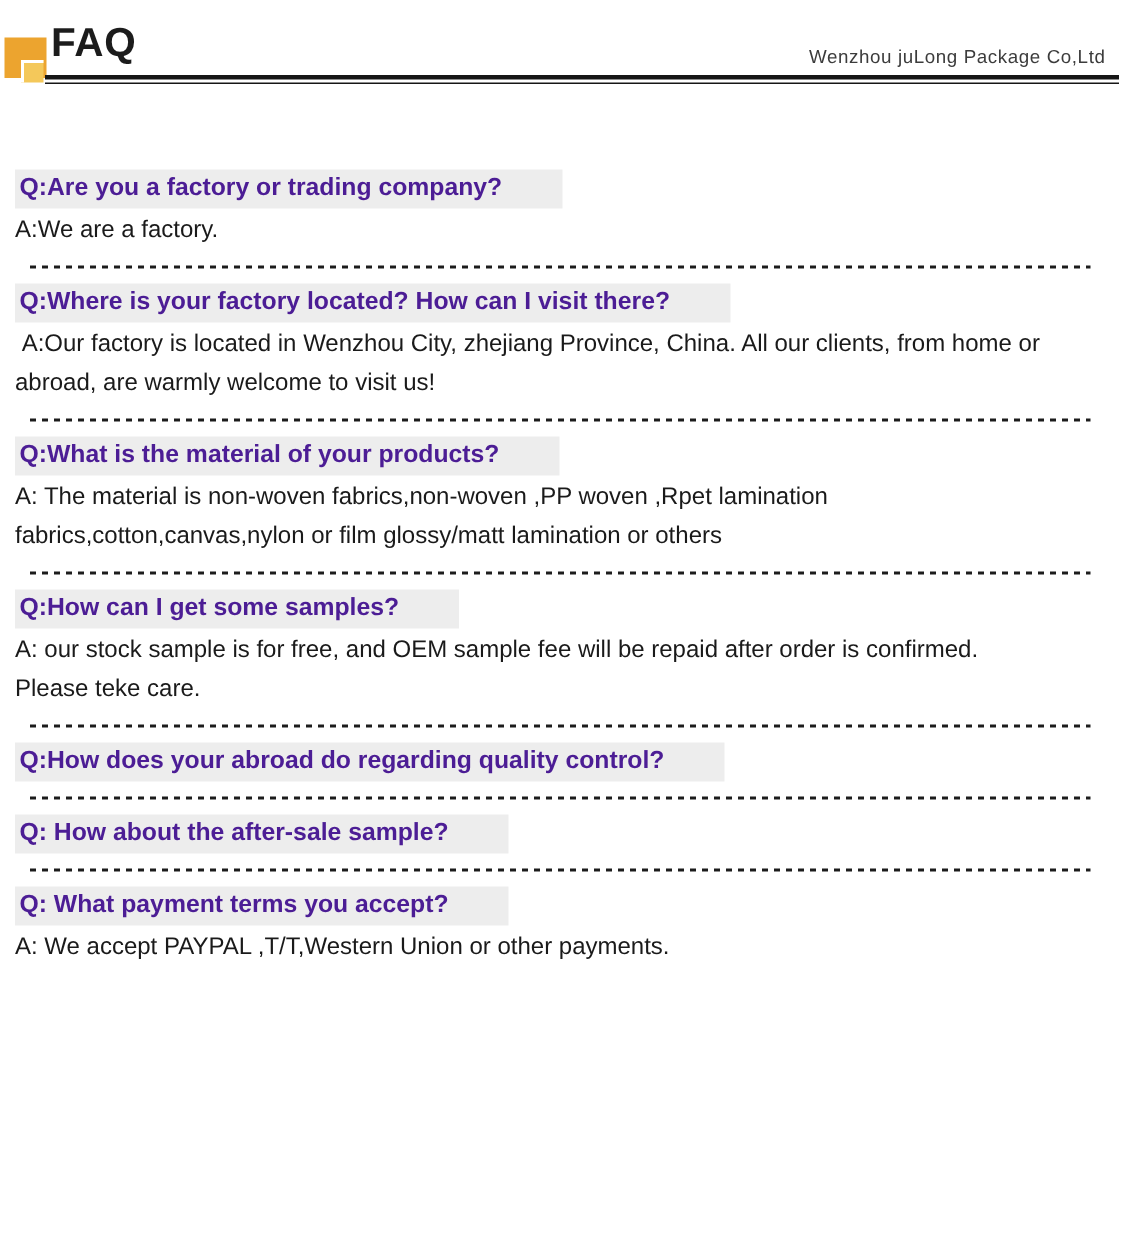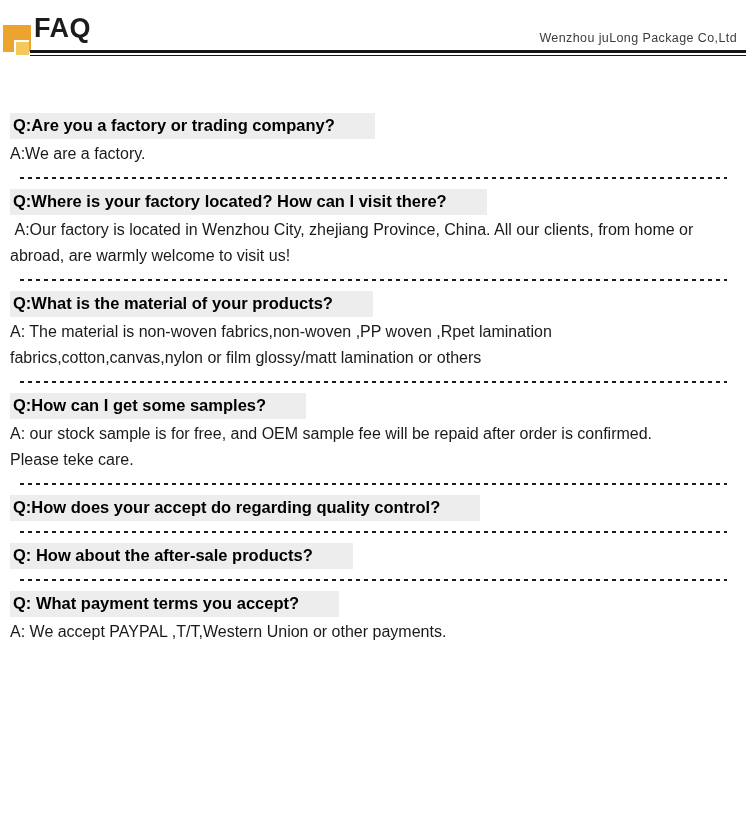--- a/index.html
+++ b/index.html
@@ -69,21 +69,21 @@
 
   
   .content {
     margin: 56px 10px 0 10px;
   }
   .faq-item { }
   .q-row { line-height: 0; }
   .q-chip {
     display: inline-block;
     background: var(--highlight, #EDEDED);
-    color: #000000;
+    color: #4c1d95;
     font-size: 16.5px;
     font-weight: 700;
     line-height: 19px;
     padding: 3px 40px 4px 3px;
     white-space: pre;
   }
   .answer {
     margin-top: 2px;
     font-size: 16px;
     line-height: 26px;
@@ -141,28 +141,28 @@
     <div class="q-row">
       <span class="q-chip">Q:How can I get some samples?</span>
     </div>
     <div class="answer">A: our stock sample is for free, and OEM sample fee will be repaid after order is confirmed.
 Please teke care.</div>
     <div class="divider"></div>
   </section>
 
   <section class="faq-item">
     <div class="q-row">
-      <span class="q-chip">Q:How does your accept do regarding quality control?</span>
+      <span class="q-chip">Q:How does your abroad do regarding quality control?</span>
     </div>
     <div class="divider"></div>
   </section>
 
   <section class="faq-item">
     <div class="q-row">
-      <span class="q-chip">Q: How about the after-sale products?</span>
+      <span class="q-chip">Q: How about the after-sale sample?</span>
     </div>
     <div class="divider"></div>
   </section>
 
   <section class="faq-item">
     <div class="q-row">
       <span class="q-chip">Q: What payment terms you accept?</span>
     </div>
     <div class="answer">A: We accept PAYPAL ,T/T,Western Union or other payments.</div>
 

